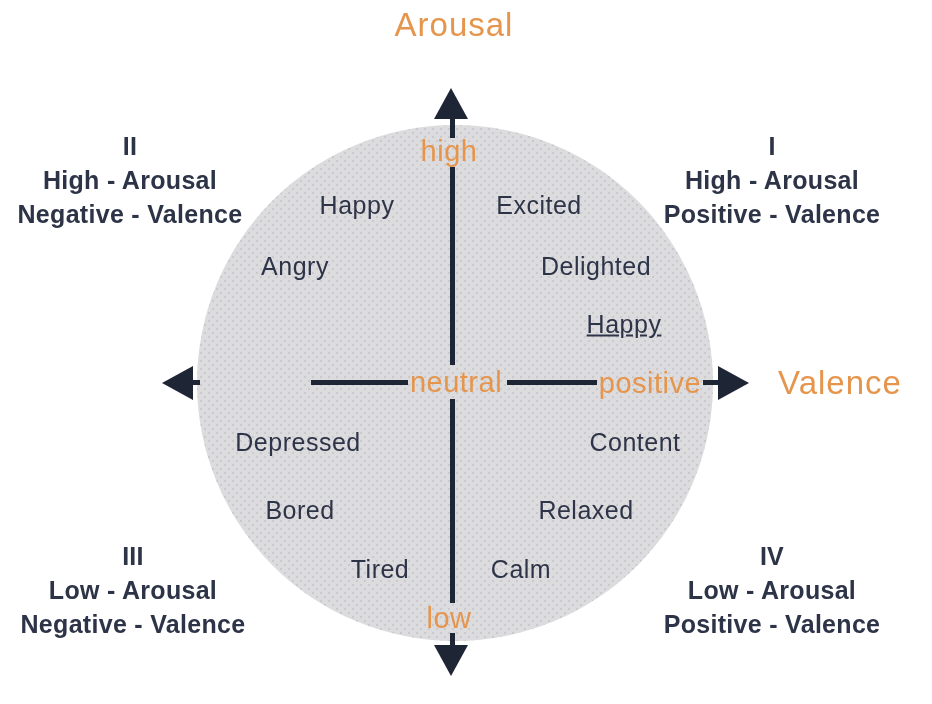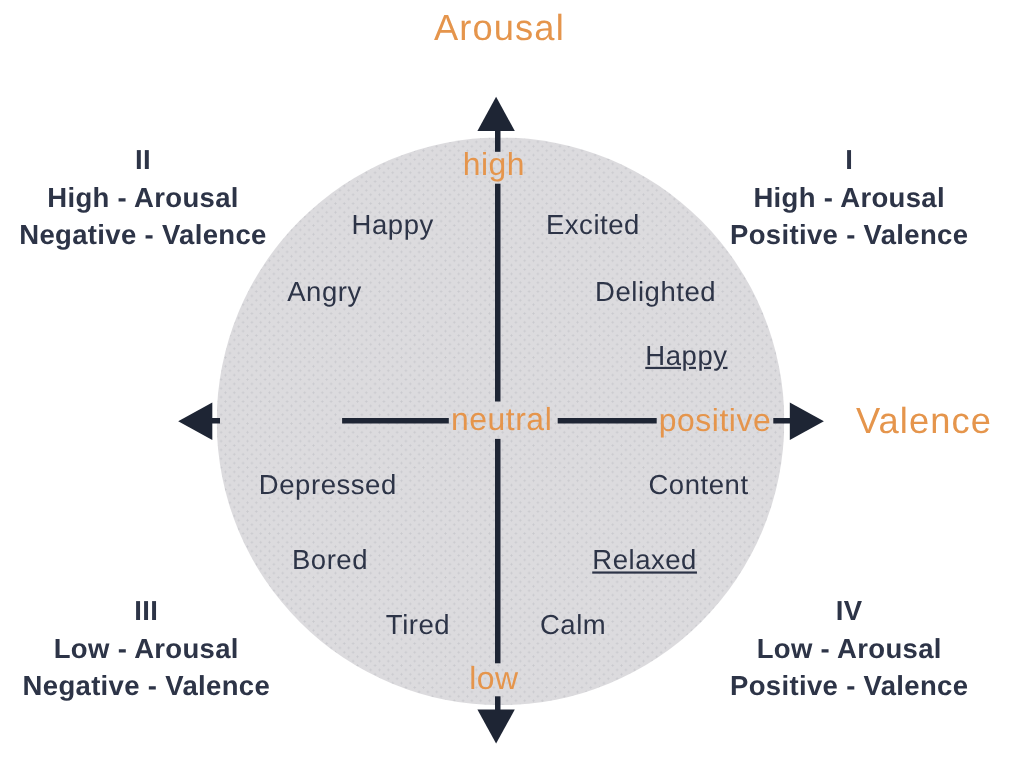--- a/index.html
+++ b/index.html
@@ -97,16 +97,16 @@
 
   <div class="abs ctr emotion" style="left:539px;top:205px;">Excited</div>
   <div class="abs ctr emotion" style="left:596px;top:266px;text-align:center;">Delighted</div>
   <div class="abs ctr emotion" style="left:624px;top:324px;text-decoration:underline;">Happy</div>
 
   <div class="abs ctr emotion" style="left:283px;top:442px;margin-left:15px;">Depressed</div>
   <div class="abs ctr emotion" style="left:300px;top:510px;">Bored</div>
   <div class="abs ctr emotion" style="left:380px;top:569px;">Tired</div>
 
   <div class="abs ctr emotion" style="left:635px;top:442px;">Content</div>
-  <div class="abs ctr emotion" style="left:586px;top:510px;text-decoration:underline;">Relaxed</div>
+  <div class="abs ctr emotion" style="left:586px;top:510px;">Relaxed</div>
   <div class="abs ctr emotion" style="left:521px;top:569px;">Calm</div>
 
 </div>
 
 </body></html>

